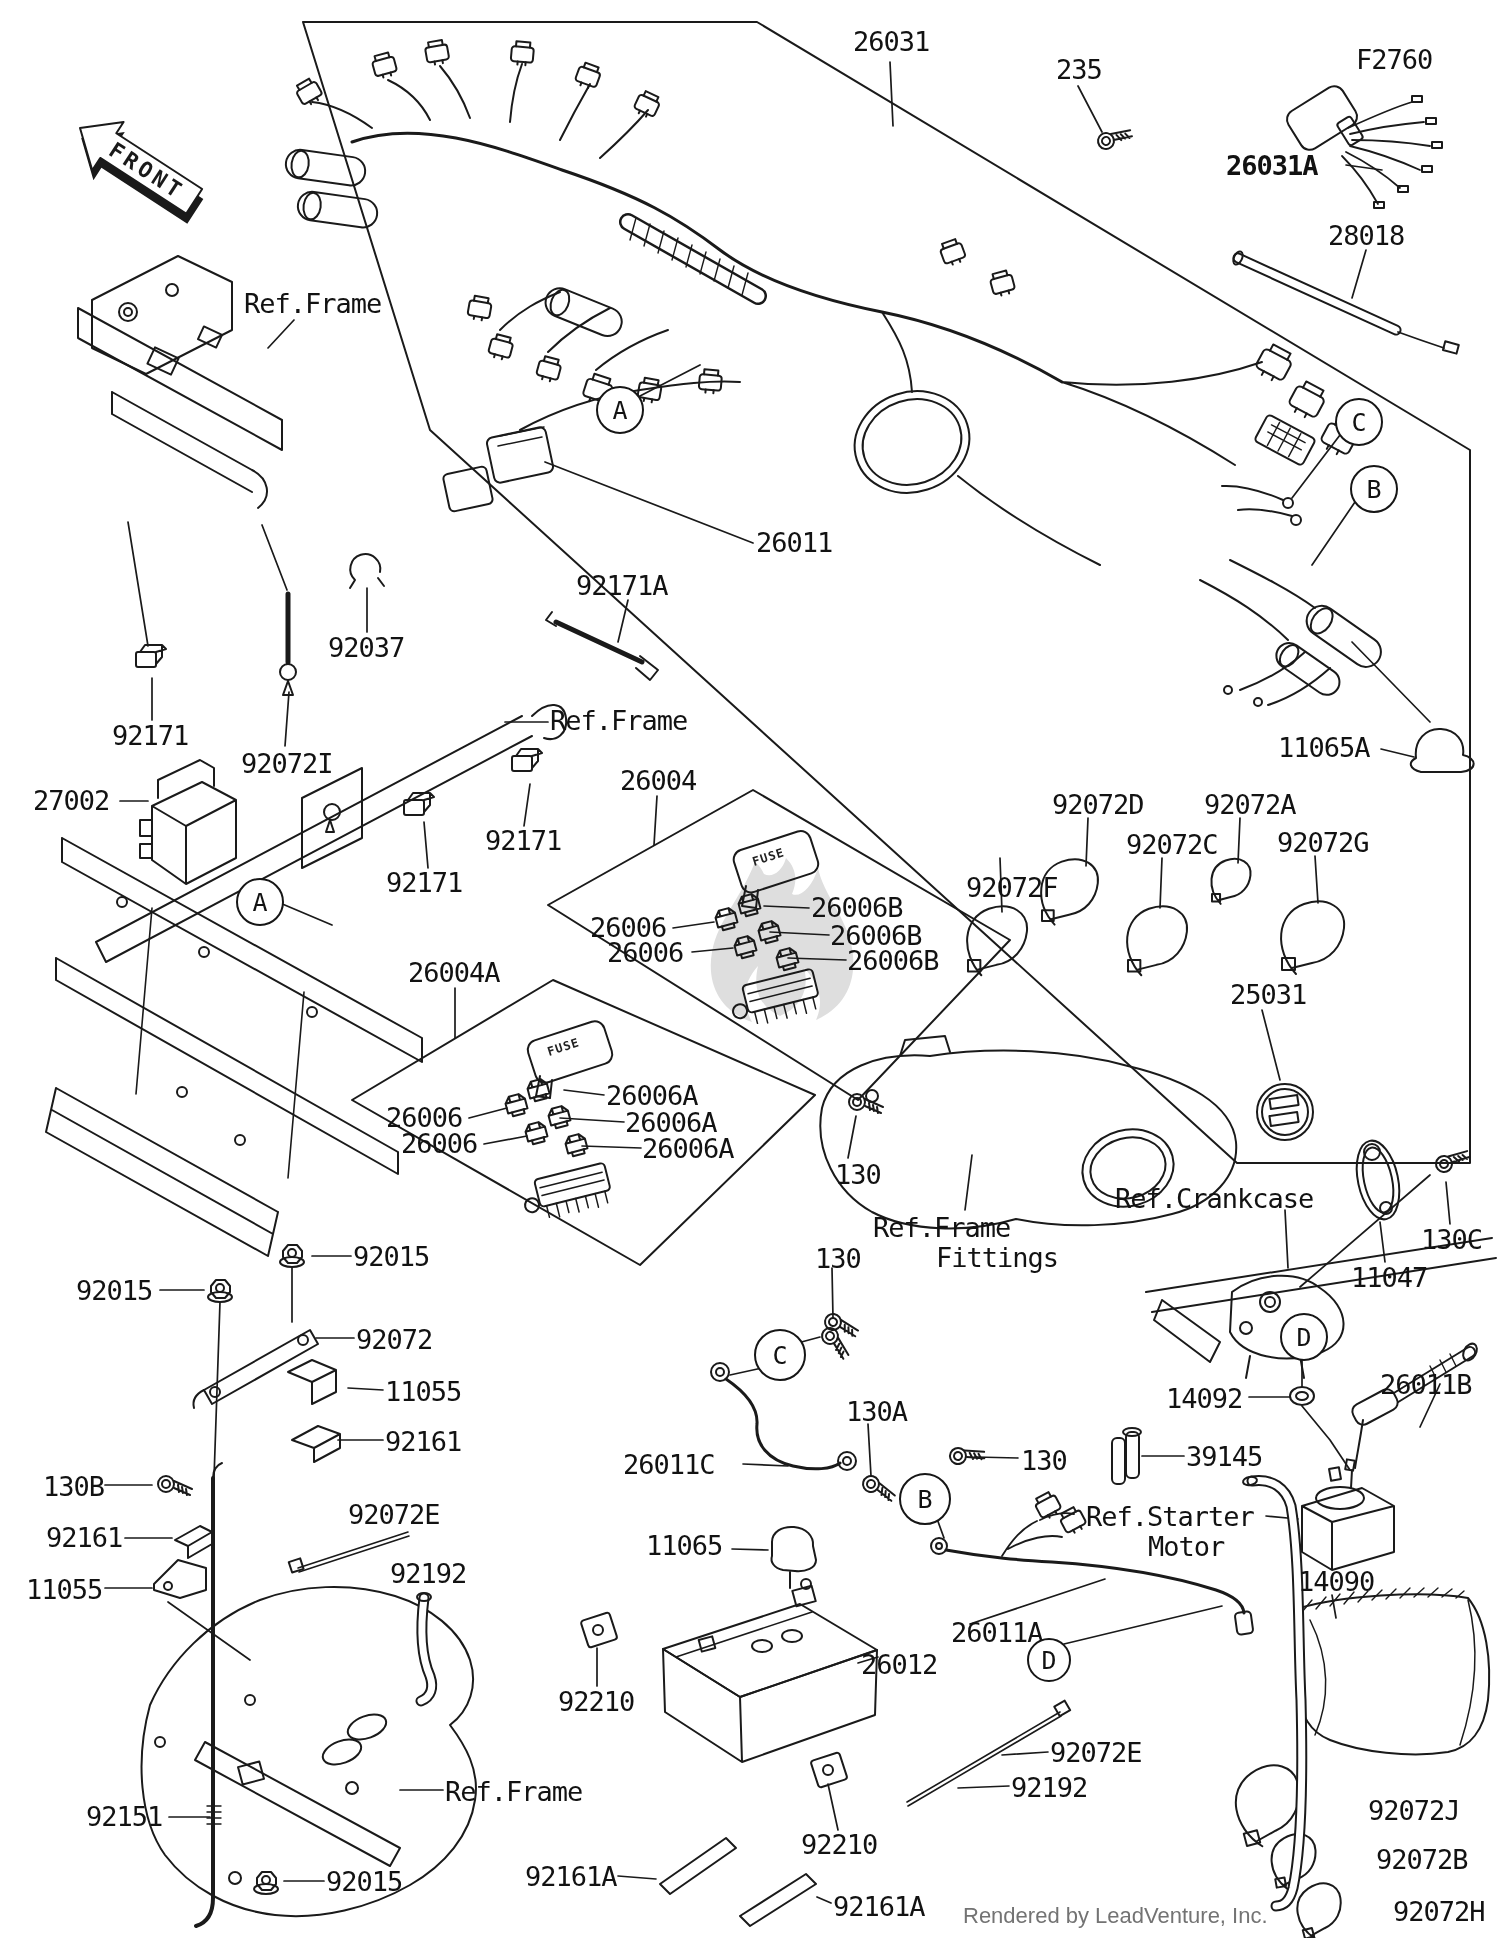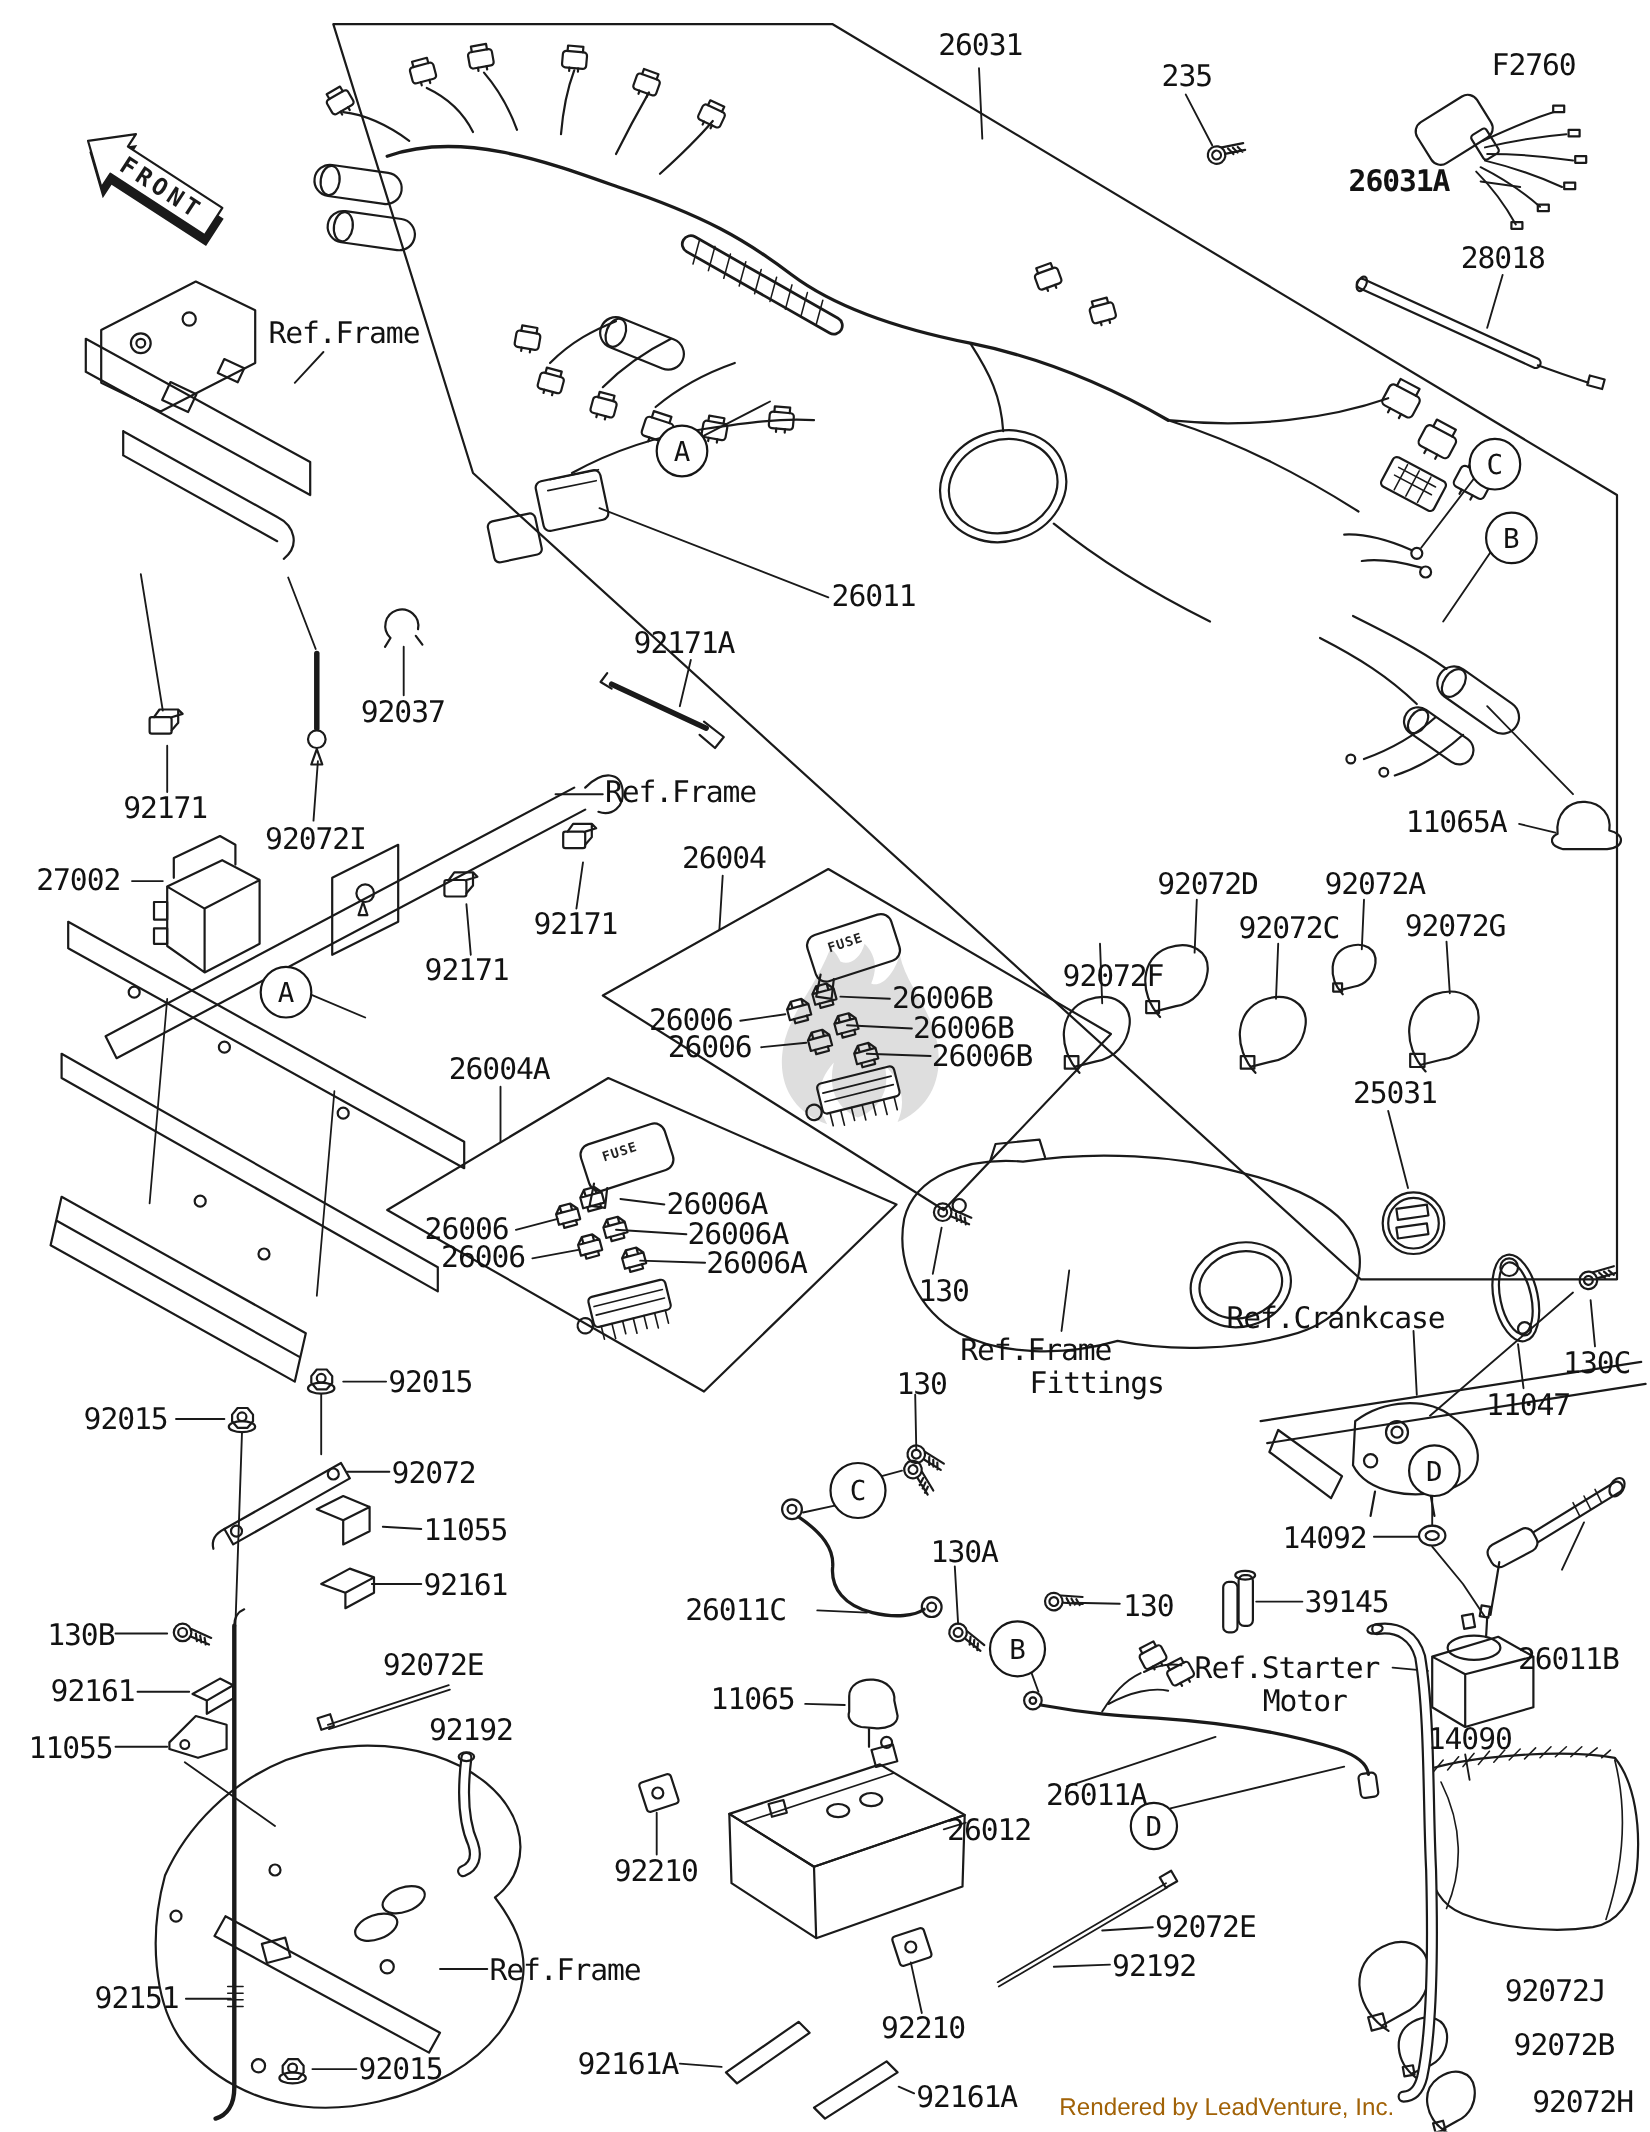--- a/index.html
+++ b/index.html
@@ -10,21 +10,21 @@
   .plabel{position:absolute;font:27px "DejaVu Sans Mono",monospace;color:#121212;
           white-space:pre;letter-spacing:-1px;line-height:1;}
   .plabel.fuse{font:700 12px "DejaVu Sans Mono",monospace;color:#222;letter-spacing:1px;
           transform:rotate(-18deg);}
   .callout{position:absolute;border:2.5px solid #161616;border-radius:50%;background:#fff;
           display:flex;align-items:center;justify-content:center;
           font:25px "DejaVu Sans Mono",monospace;color:#121212;}
   #watermark{position:absolute;left:488px;top:1066px;font:700 44px "DejaVu Sans",sans-serif;
           color:#d7d7d7;letter-spacing:11px;}
   #footer{position:absolute;left:963px;top:1903px;font:22px "Liberation Sans",sans-serif;
-          color:#a16207;}
+          color:#737373;}
 </style>
 </head>
 <body>
 
 <div id="canvas">
 
   <svg id="art" width="1500" height="1938" viewBox="0 0 1500 1938" fill="none" stroke="#1a1a1a" stroke-width="2" stroke-linecap="round" stroke-linejoin="round">
 
     <defs>
       <g id="ziptie">
@@ -482,21 +482,21 @@
       <div class="plabel" style="left: 936px; top: 1244px;">Fittings</div>
       <div class="plabel" style="left: 815px; top: 1245px;">130</div>
       <div class="plabel" style="left: 76px; top: 1277px;">92015</div>
       <div class="plabel" style="left: 1421px; top: 1226px;">130C</div>
       <div class="plabel" style="left: 1351px; top: 1264px;">11047</div>
       <div class="plabel" style="left: 356px; top: 1326px;">92072</div>
       <div class="plabel" style="left: 385px; top: 1378px;">11055</div>
       <div class="plabel" style="left: 1166px; top: 1385px;">14092</div>
       <div class="plabel" style="left: 846px; top: 1398px;">130A</div>
       <div class="plabel" style="left: 385px; top: 1428px;">92161</div>
-      <div class="plabel" style="left: 1380px; top: 1495px;">26011B</div>
+      <div class="plabel" style="left: 1380px; top: 1371px;">26011B</div>
       <div class="plabel" style="left: 1186px; top: 1443px;">39145</div>
       <div class="plabel" style="left: 1021px; top: 1447px;">130</div>
       <div class="plabel" style="left: 623px; top: 1451px;">26011C</div>
       <div class="plabel" style="left: 43px; top: 1473px;">130B</div>
       <div class="plabel" style="left: 348px; top: 1501px;">92072E</div>
       <div class="plabel" style="left: 1086px; top: 1503px;">Ref.Starter</div>
       <div class="plabel" style="left: 46px; top: 1524px;">92161</div>
       <div class="plabel" style="left: 1148px; top: 1533px;">Motor</div>
       <div class="plabel" style="left: 646px; top: 1532px;">11065</div>
       <div class="plabel" style="left: 390px; top: 1560px;">92192</div>

